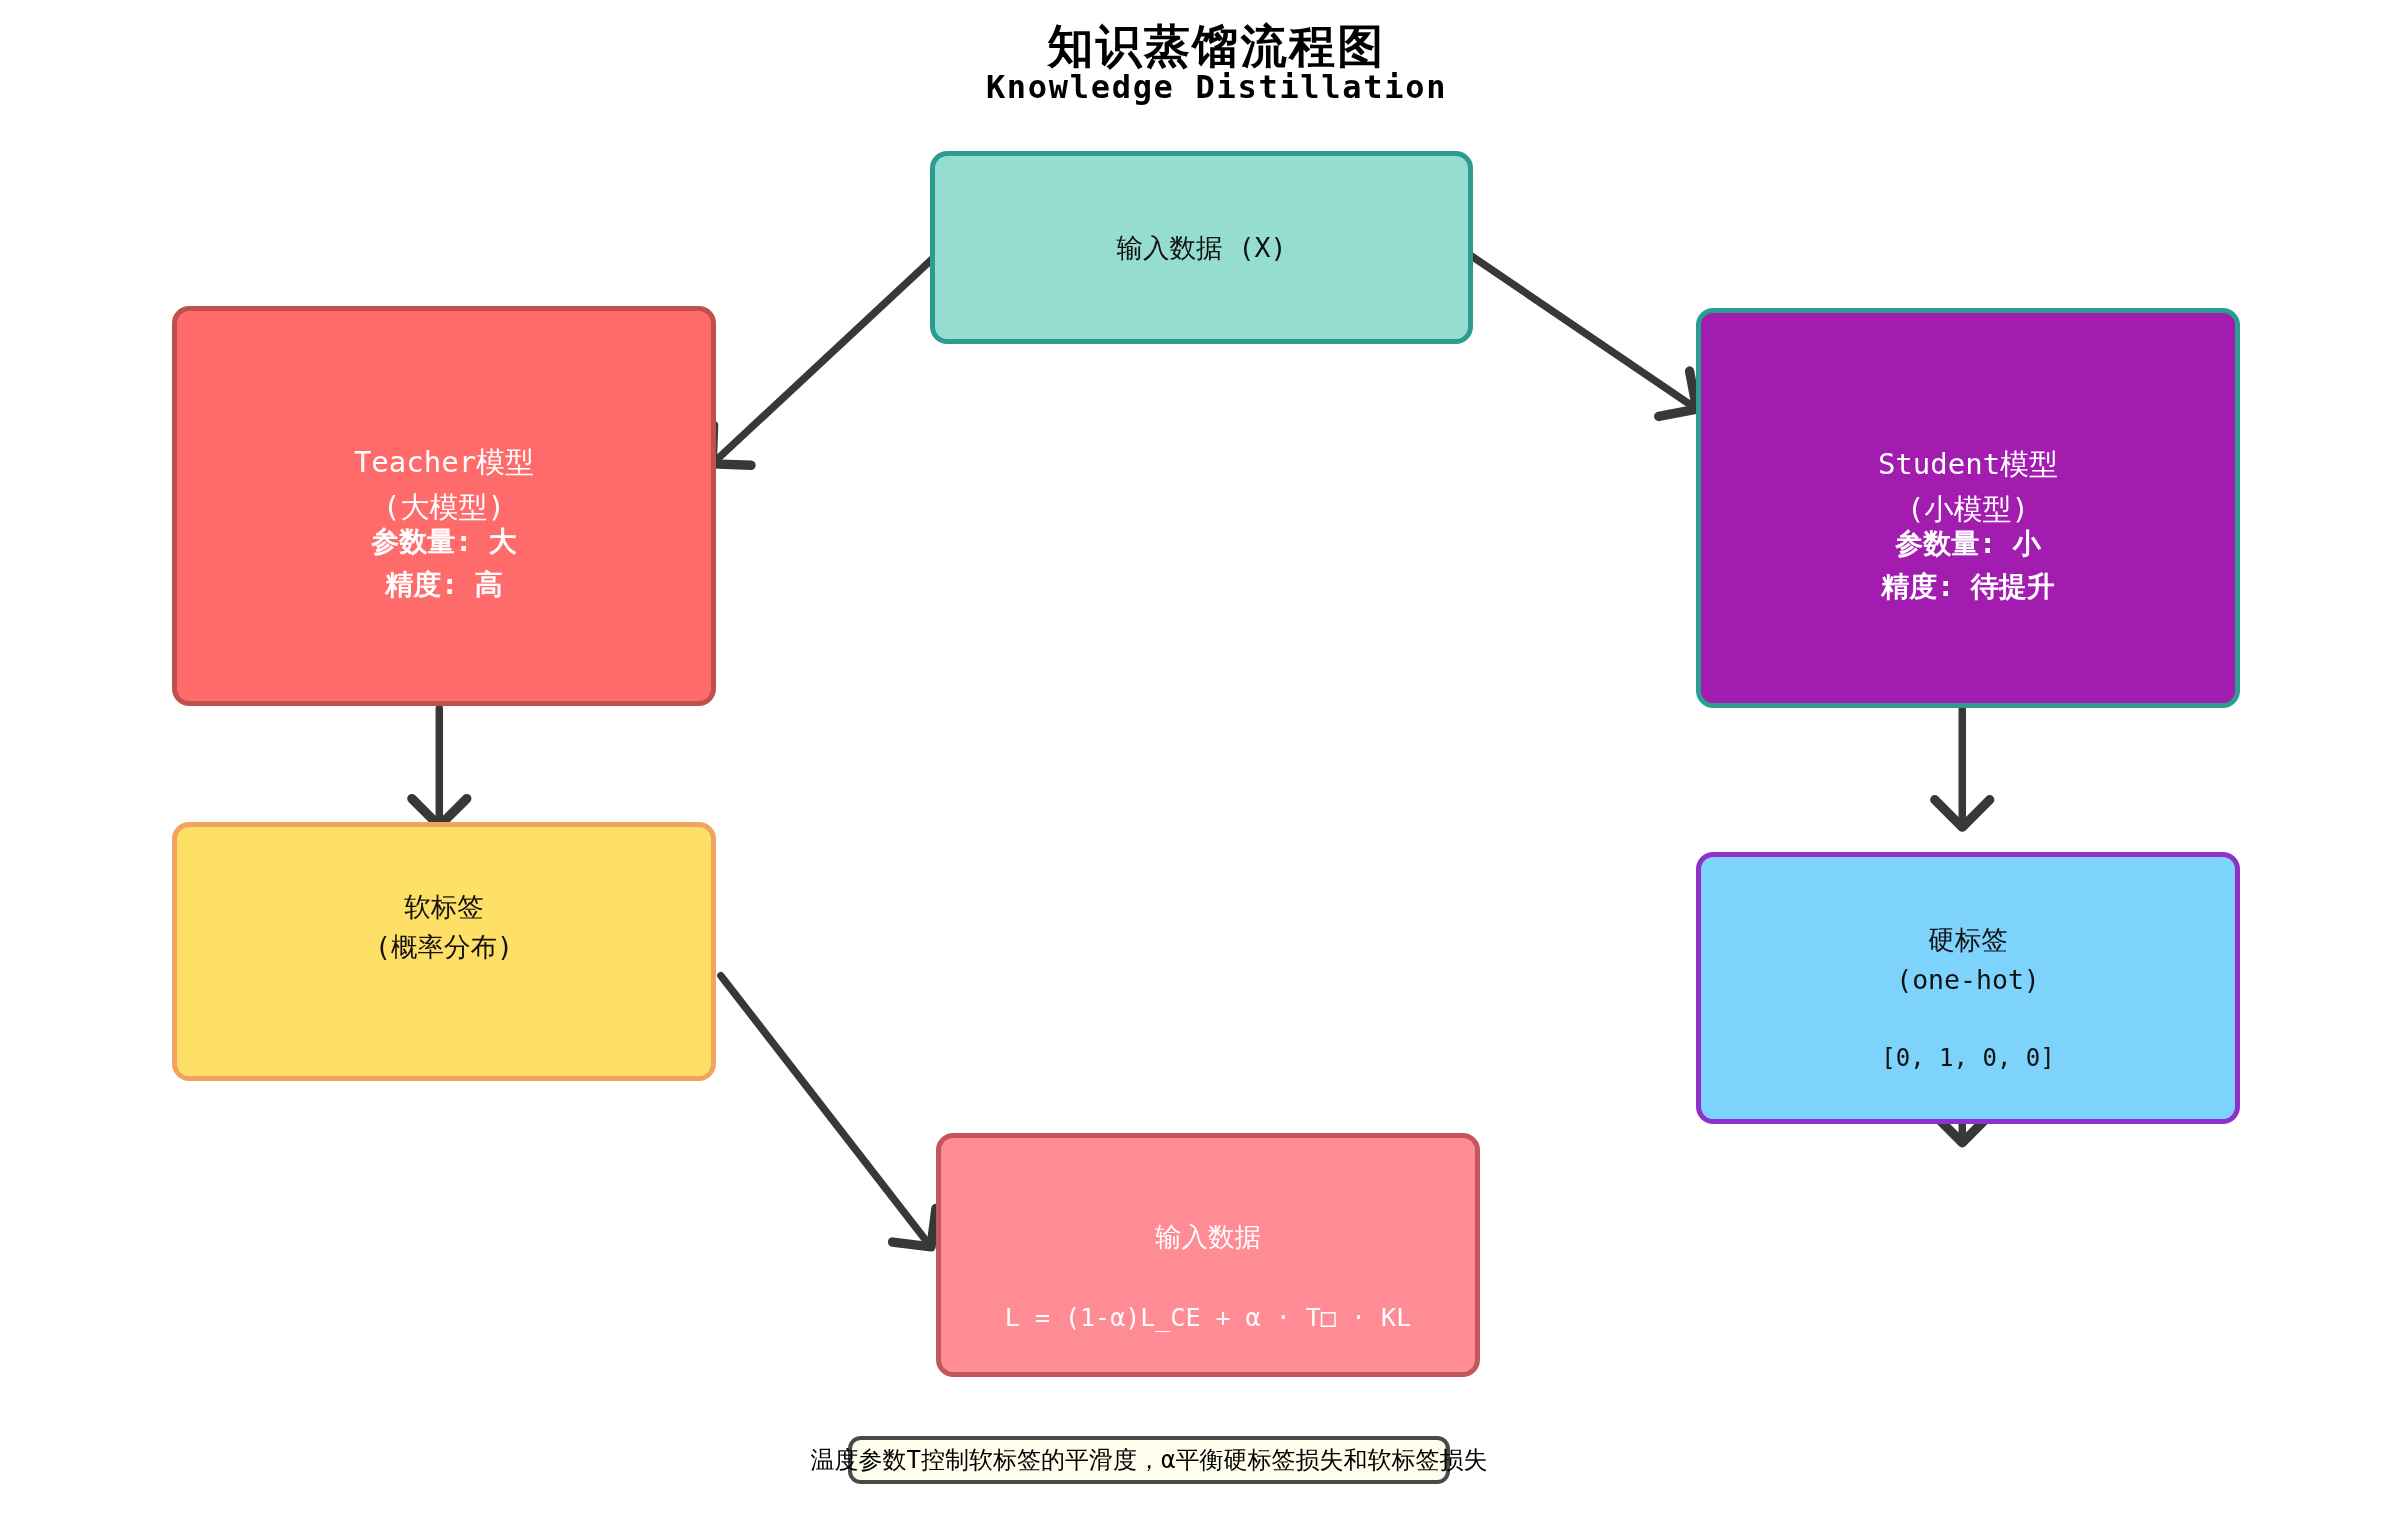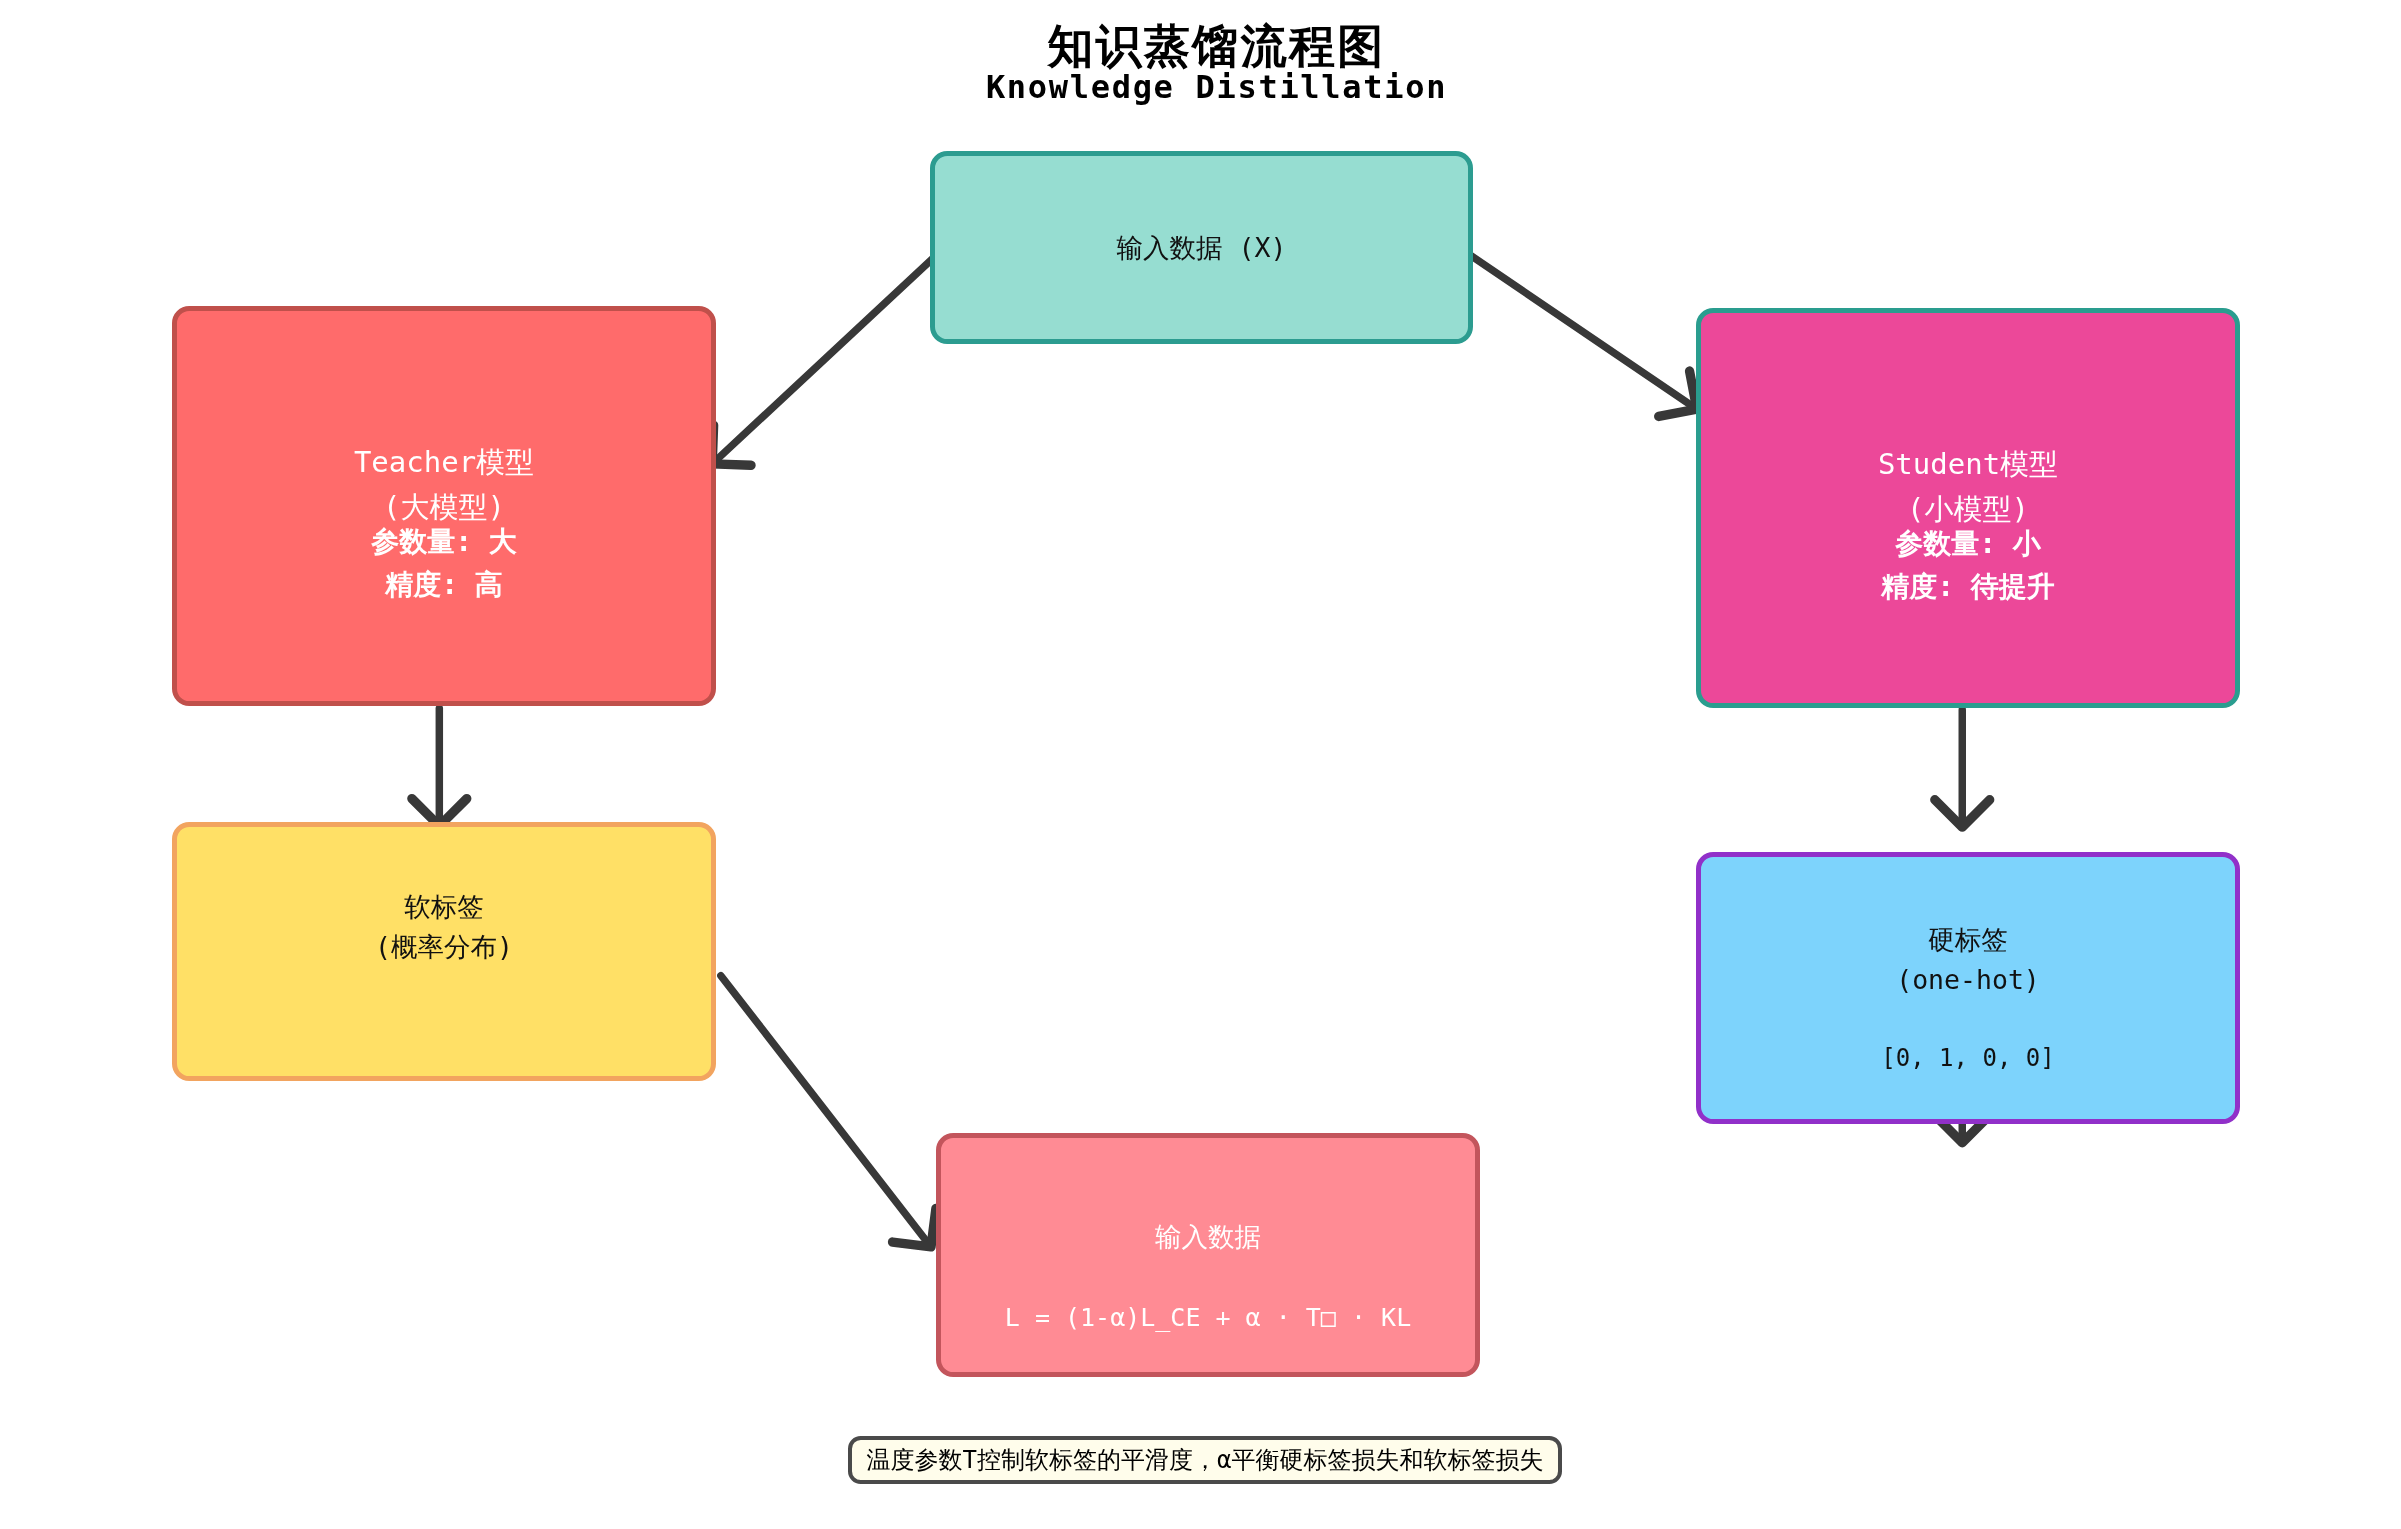--- a/index.html
+++ b/index.html
@@ -38,21 +38,21 @@
     background:#96DDD1;border-color:#2C9C90;
     display:flex;align-items:center;justify-content:center;
     font-size:26.5px;color:#111;
   }
   .node.teacher{
     left:172px;top:306px;width:544px;height:400px;
     background:#FF6B6B;border-color:#C0504B;color:#fff;
   }
   .node.student{
     left:1696px;top:308px;width:544px;height:400px;
-    background:#ec4899;border-color:#2A9D8F;color:#fff;padding-left:44px;
+    background:#a21caf;border-color:#2A9D8F;color:#fff;padding-left:44px;
   }
   .node.teacher .ttl,.node.student .ttl{top:33%;}
   .node.teacher .inf,.node.student .inf{top:53.5%;}
 
   .node.soft{
     left:172px;top:822px;width:544px;height:259px;
     background:#FFE066;border-color:#F2A45F;color:#111;
   }
   .node.hard{
     left:1696px;top:852px;width:544px;height:272px;
@@ -63,21 +63,21 @@
 
   .node.loss{
     left:936px;top:1133px;width:544px;height:244px;
     background:#FF8B94;border-color:#C3555C;color:#fff;
   }
   .node.loss .ttl{top:33.5%;font-size:26.5px;}
   .node.loss .formula{top:70.5%;}
 
   .note{
     position:absolute;box-sizing:border-box;
-    left:848px;top:1436px;width:714px;height:48px;
+    left:848px;top:1436px;width:602px;height:48px;
     background:#FFFDEB;border:4px solid #4A4A4A;border-radius:12.7px;
     display:flex;align-items:center;justify-content:center;
     font-size:24px;color:#000;white-space:pre;
   }
 </style>
 </head>
 <body>
 
 <div class="page">
 

